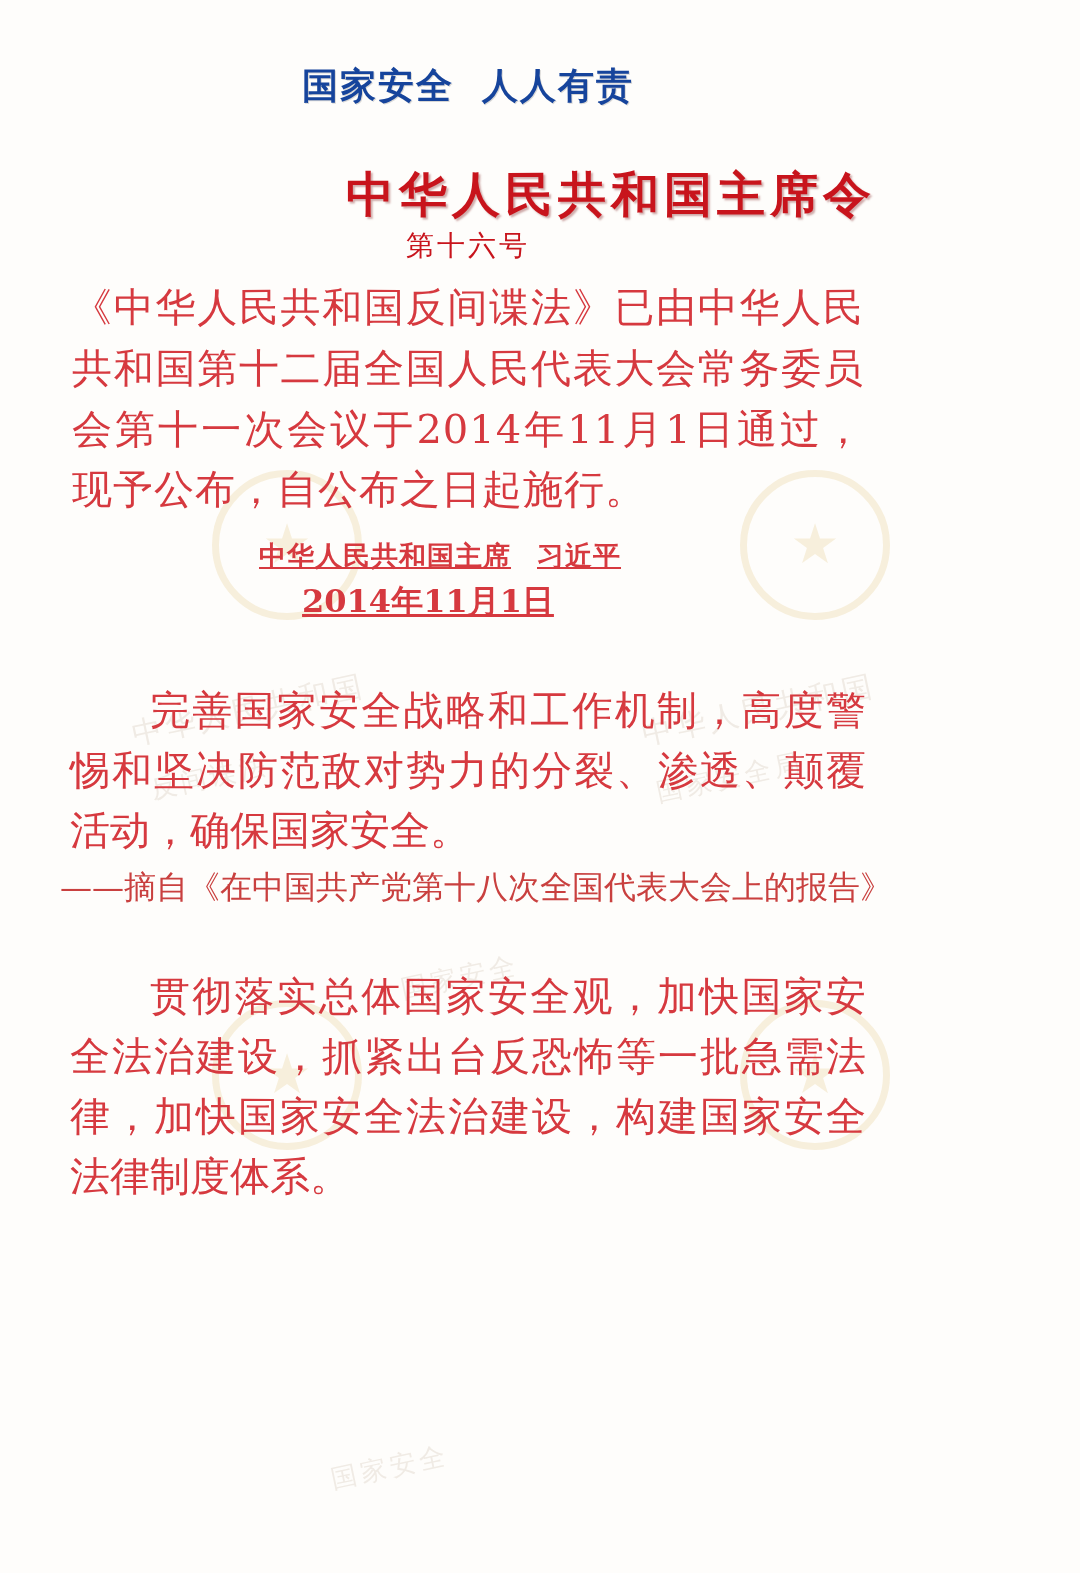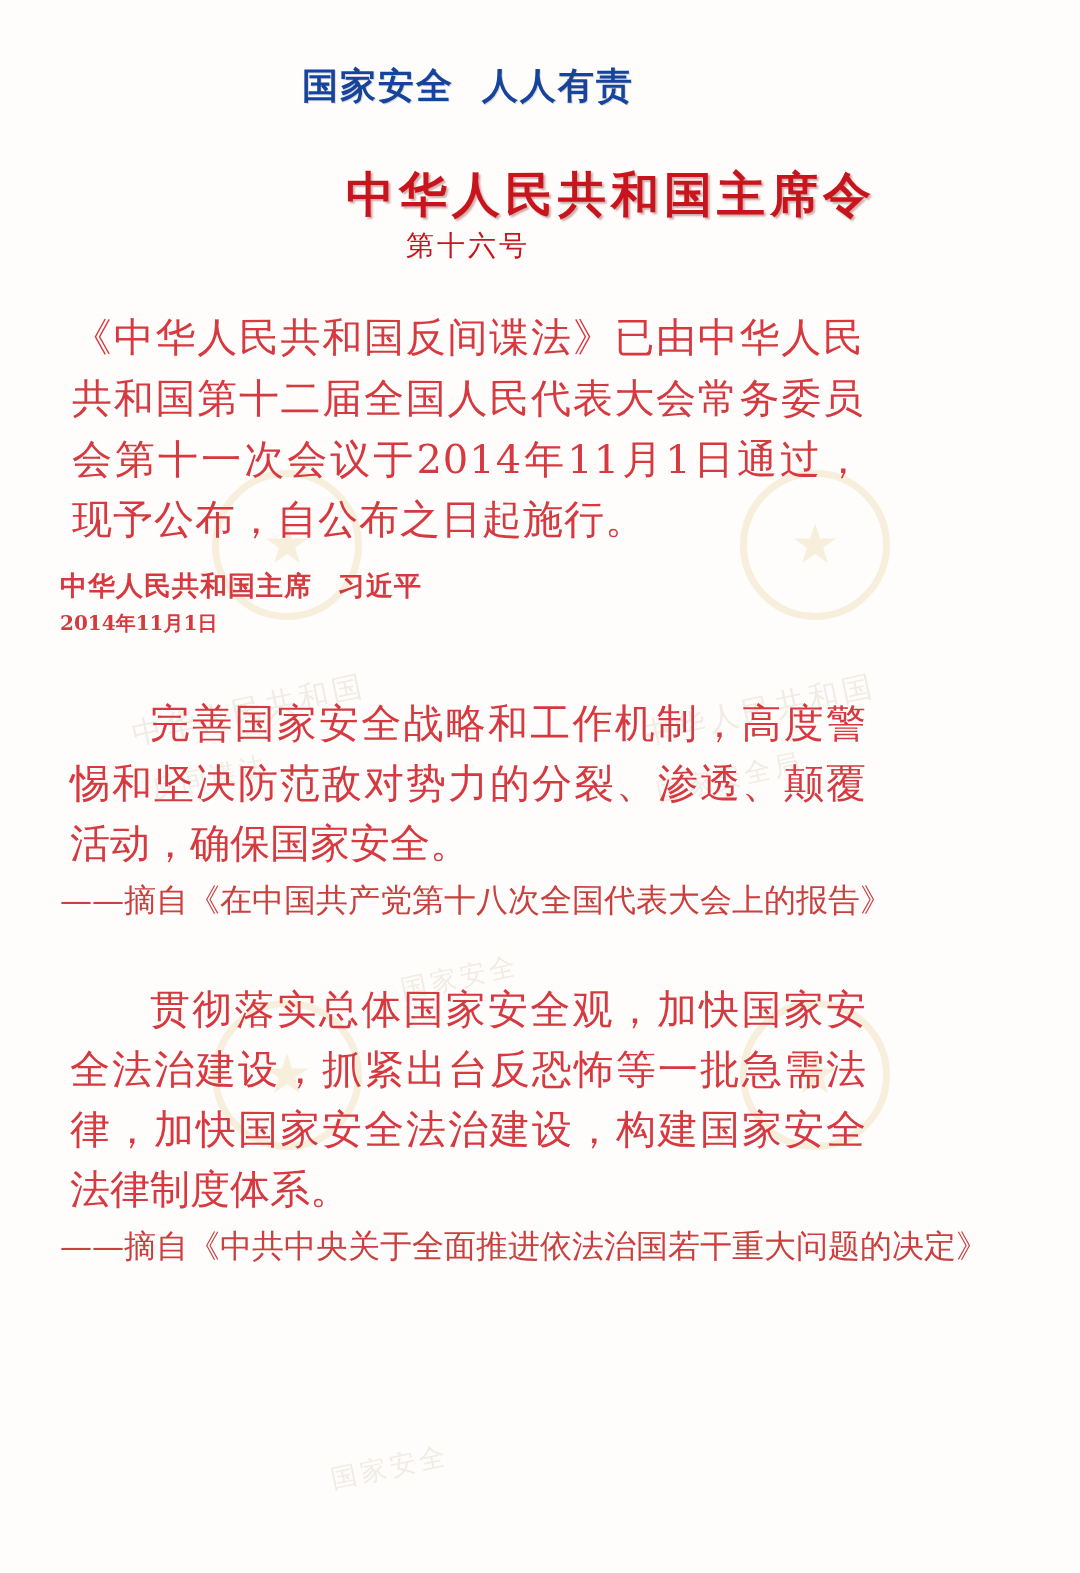--- a/index.html
+++ b/index.html
@@ -94,45 +94,46 @@
   }
   .order-no {
     text-align: center;
     color: #c8141c;
     font-size: 28px;
     letter-spacing: 3px;
   }
 
   
   .order-body {
-    margin-top: 42px;
+    margin-top: 12px;
     color: #d6393f;
     font-size: 40px;
     line-height: 1.52;
     letter-spacing: 1px;
     text-align: justify;
     text-indent: 0;
     padding: 0 12px;
   }
 
   .signature {
     margin-top: 18px;
-    text-align: left;
+    text-align: center;
     color: #d6393f;
     padding-right: 56px;
+    text-decoration: underline;
   }
   .sig-line1 {
     font-size: 27px;
     font-weight: bold;
     letter-spacing: 1px;
     white-space: nowrap;
   }
   .sig-line1 .gap { display: inline-block; width: 26px; }
   .sig-line2 {
-    font-size: 20px;
+    font-size: 32px;
     font-weight: bold;
     margin-top: 6px;
     padding-right: 24px;
   }
 
   
   .quote-block { margin-top: 56px; }
   .quote-block:first-of-type { margin-top: 70px; }
   .quote-text {
     color: #d6393f;
@@ -189,16 +190,15 @@
   </div>
 
   <div class="quote-block">
     <div class="quote-text">完善国家安全战略和工作机制，高度警惕和坚决防范敌对势力的分裂、渗透、颠覆活动，确保国家安全。</div>
     <div class="quote-source">——摘自《在中国共产党第十八次全国代表大会上的报告》</div>
   </div>
 
 
   <div class="quote-block">
     <div class="quote-text">贯彻落实总体国家安全观，加快国家安全法治建设，抓紧出台反恐怖等一批急需法律，加快国家安全法治建设，构建国家安全法律制度体系。</div>
-    <div class="quote-source">——摘自《中共中央关于全面推进依法治国若干重大问题的决定》</div>
   </div>
 
 </div>
 
 </body></html>

